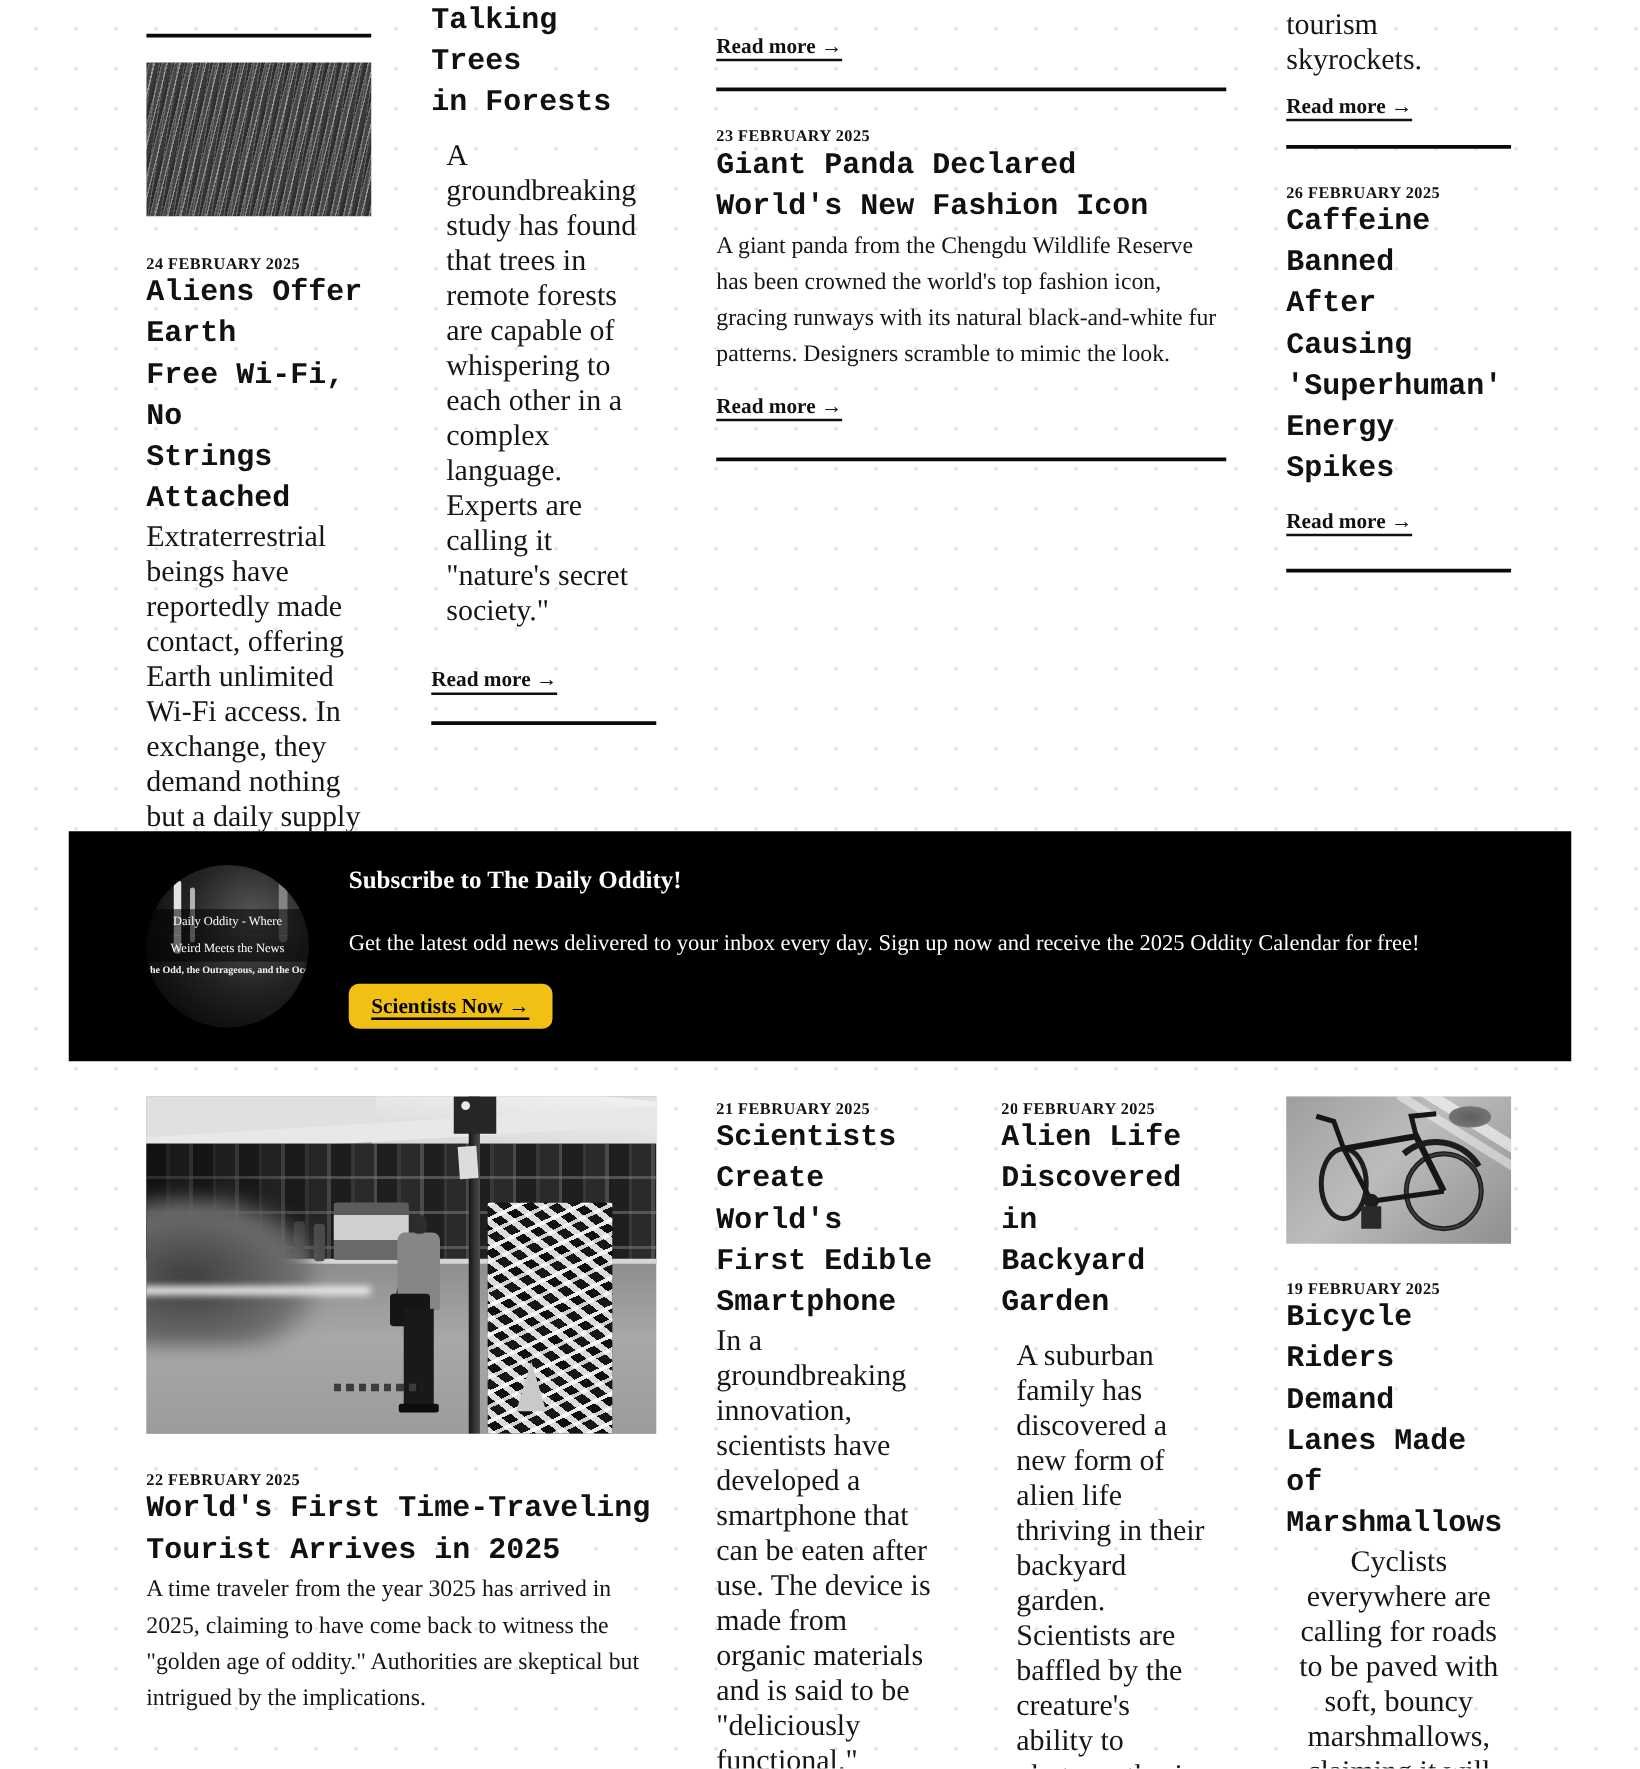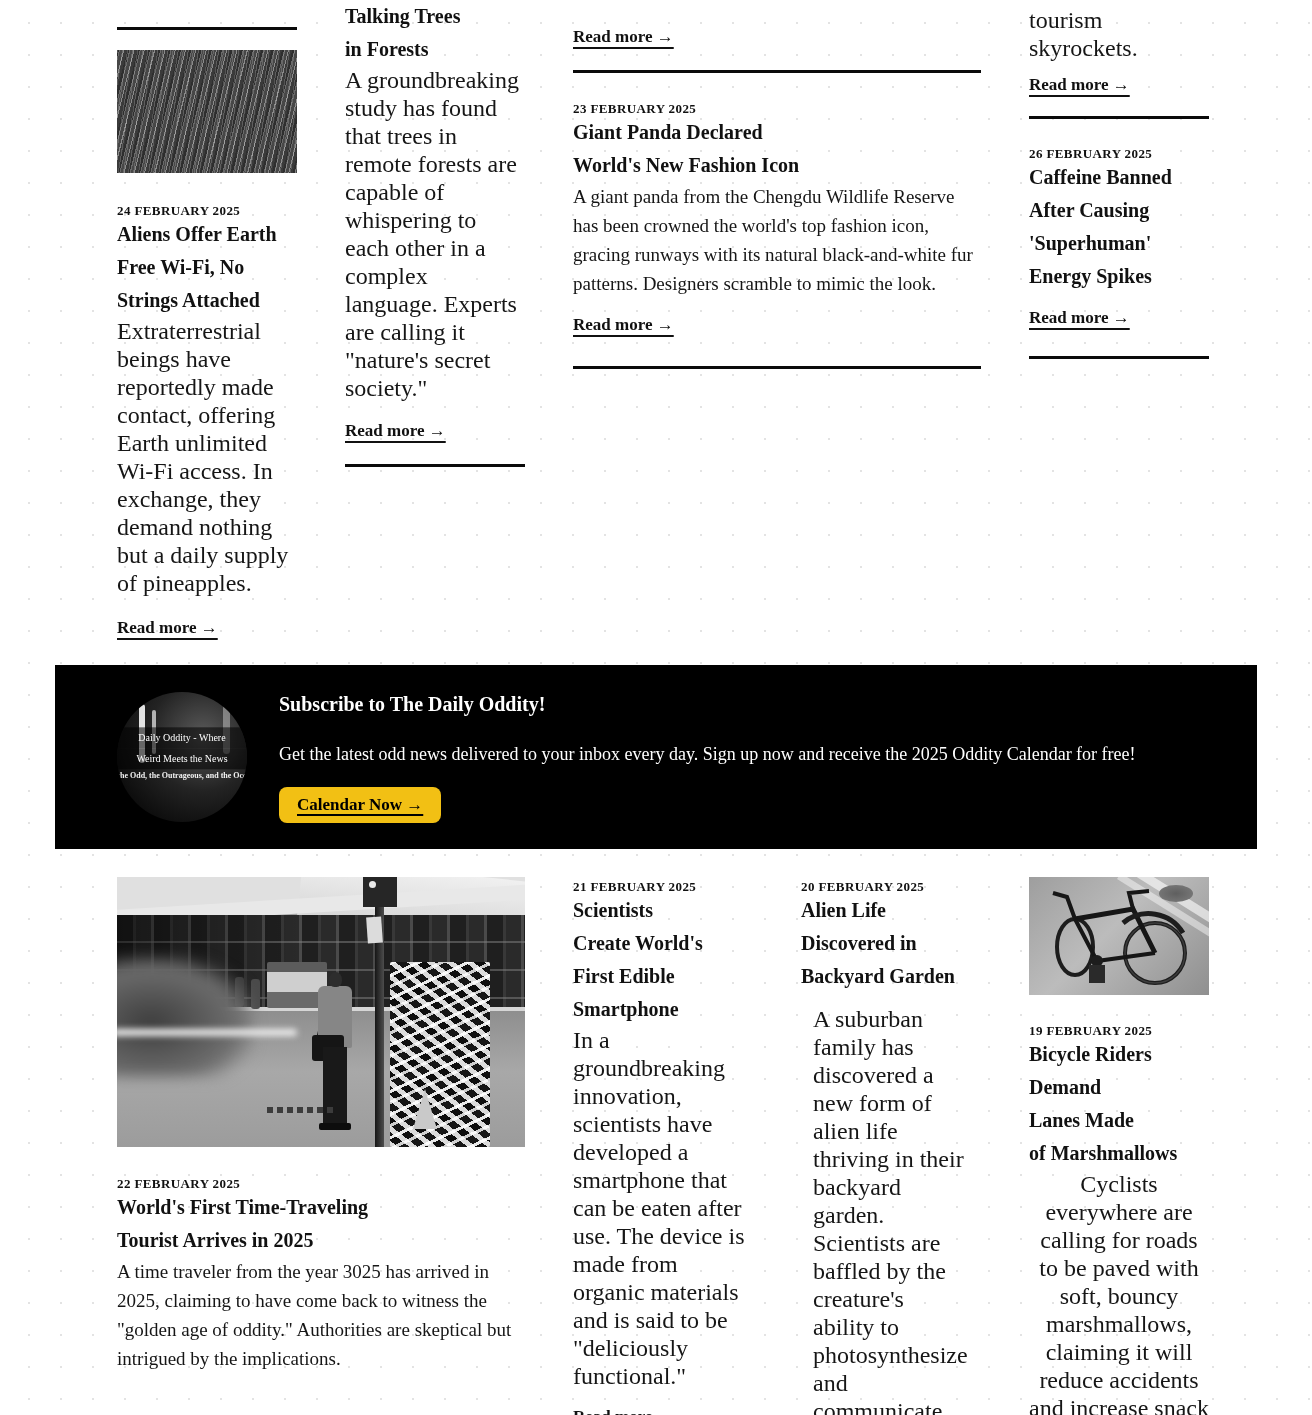--- a/index.html
+++ b/index.html
@@ -10,21 +10,21 @@
     background-color:#ffffff;
     background-image:radial-gradient(#e3e3e3 1.2px, transparent 1.5px);
     background-size:32px 32px;
     background-position:13px 7px;
     font-family:"Liberation Serif","DejaVu Serif",serif;
     color:#111111;
   }
   
   .rule{border-top:3px solid #0a0a0a;width:100%;height:0;}
   .date{font-weight:700;font-size:13px;letter-spacing:.4px;line-height:15px;}
-  .headline{font-weight:700;font-size:20px;line-height:33px;white-space:pre-line;cursor:pointer;}
+  .headline{font-weight:700;font-size:24px;line-height:33px;white-space:pre-line;cursor:pointer;font-family:Liberation Mono, monospace;}
   .excerpt{font-size:24px;line-height:28px;color:#161616;}
   .excerpt.wide{font-size:19px;line-height:29px;}
   .readmore{display:inline-block;font-weight:700;font-size:17px;line-height:22px;color:#111;
     text-decoration:underline;text-decoration-thickness:2px;text-underline-offset:5px;cursor:pointer;}
   
   .top-section{position:absolute;top:0;left:117px;width:1092px;height:665px;display:flex;gap:48px;overflow:hidden;}
   .bottom-section{position:absolute;top:877px;left:117px;width:1092px;height:538px;display:flex;gap:48px;overflow:hidden;}
   .col{width:180px;flex:0 0 auto;}
   .col.w2{width:408px;}
   
@@ -150,21 +150,21 @@
 Free Wi-Fi, No
 Strings Attached</h2>
       <p class="excerpt" style="margin:0;">Extraterrestrial beings have reportedly made contact, offering Earth unlimited Wi-Fi access. In exchange, they demand nothing but a daily supply of pineapples.</p>
       <a class="readmore">Read more →</a>
       <div class="rule bot"></div>
     </article>
 
     <article class="col colB">
       <h2 class="headline" style="margin:0;">Talking Trees
 in Forests</h2>
-      <p class="excerpt" style="margin:0;">A groundbreaking study has found that trees in remote forests are capable of whispering to each other in a complex language. Experts are calling it "nature's secret society."</p>
+      <p class="excerpt" style="margin:12px;">A groundbreaking study has found that trees in remote forests are capable of whispering to each other in a complex language. Experts are calling it "nature's secret society."</p>
       <a class="readmore">Read more →</a>
       <div class="rule bot"></div>
     </article>
 
     <article class="col w2 colC">
       <a class="readmore t">Read more →</a>
       <div class="rule mid"></div>
       <div class="date">23 FEBRUARY 2025</div>
       <h2 class="headline" style="margin:0;">Giant Panda Declared
 World's New Fashion Icon</h2>
@@ -195,21 +195,21 @@
       <div class="streak3"></div>
       <div class="ltext">
         <div class="l1">Daily Oddity - Where</div>
         <div class="l2">Weird Meets the News</div>
         <div class="l3">the Odd, the Outrageous, and the Occ</div>
       </div>
     </div>
     <div class="btext">
       <div class="btitle">Subscribe to The Daily Oddity!</div>
       <div class="bbody">Get the latest odd news delivered to your inbox every day. Sign up now and receive the 2025 Oddity Calendar for free!</div>
-      <button class="bbtn">Calendar Now →</button>
+      <button class="bbtn">Scientists Now →</button>
     </div>
   </section>
 
   <section class="bottom-section">
 
     <article class="col w2 colE">
       <div class="photo street">
         <div class="sky"></div>
         <div class="awning"></div>
         <div class="fascia"></div>

